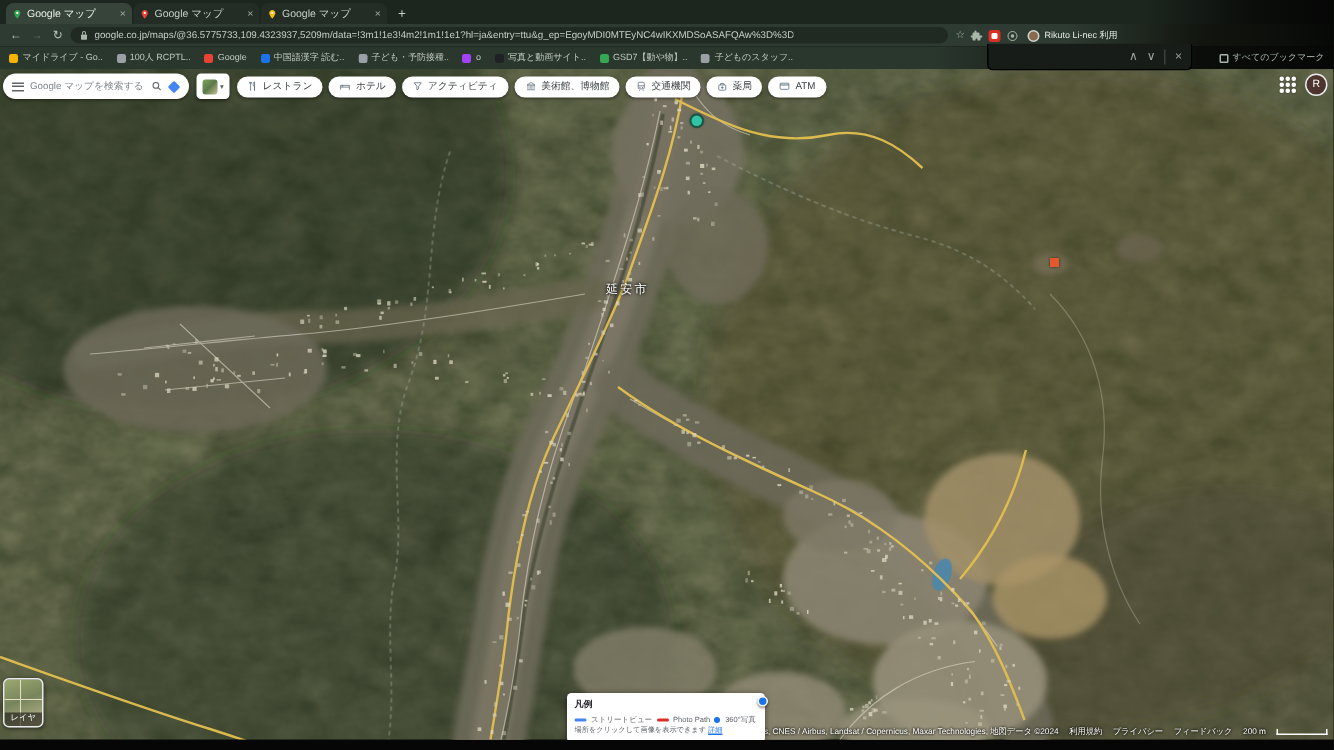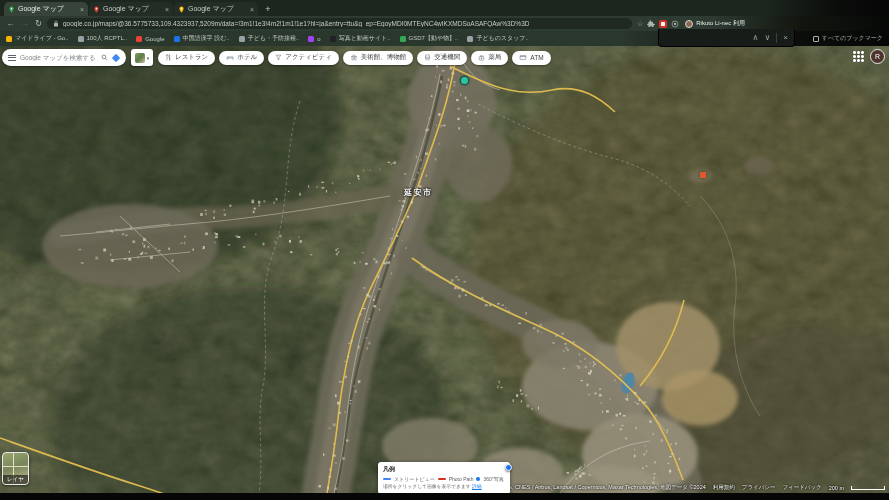--- a/index.html
+++ b/index.html
@@ -78,21 +78,21 @@
   .chip svg { flex:none; }
 
   
   .apps-right { position:absolute; right:4px; top:3px; display:flex; align-items:center; gap:6px; z-index:10; }
   .gridicon { width:11px; height:11px; display:grid; grid-template-columns:repeat(3,1fr); gap:1.5px; }
   .gridicon i { background:#fff; border-radius:50%; box-shadow:0 0 1px rgba(0,0,0,.6); }
   .map-avatar { width:15px; height:15px; border-radius:50%; background:#4e342e; border:1.5px solid #e8eaed;
                 color:#fff; font-size:7px; display:flex; align-items:center; justify-content:center; }
 
   
-  .city-label { position:absolute; left:404px; top:141px; font-size:8px; font-weight:bold; color:#fff;
+  .city-label { position:absolute; left:404px; top:141px; font-size:8px; font-weight:normal; color:#fff;
                 letter-spacing:1.5px; text-shadow:0 0 2px #000,0 0 3px #000; z-index:5; }
   .mk-teal { position:absolute; left:461px; top:31px; width:7px; height:7px; border-radius:50%;
              background:#2ec4a5; box-shadow:0 0 0 1.5px rgba(12,80,64,.75),0 0 3px rgba(0,0,0,.5); z-index:5; }
   .mk-orange { position:absolute; left:700px; top:126px; width:6px; height:6px; background:#e2572b;
                box-shadow:0 0 2px rgba(0,0,0,.6); z-index:5; }
   .mk-blue { position:absolute; left:505px; top:418px; width:7px; height:7px; border-radius:50%;
              background:#1a73e8; border:1.5px solid #fff; box-shadow:0 1px 2px rgba(0,0,0,.5); z-index:12; }
 
   
   .layersthumb { position:absolute; left:2px; bottom:8px; width:27px; height:33px; border-radius:4px;

